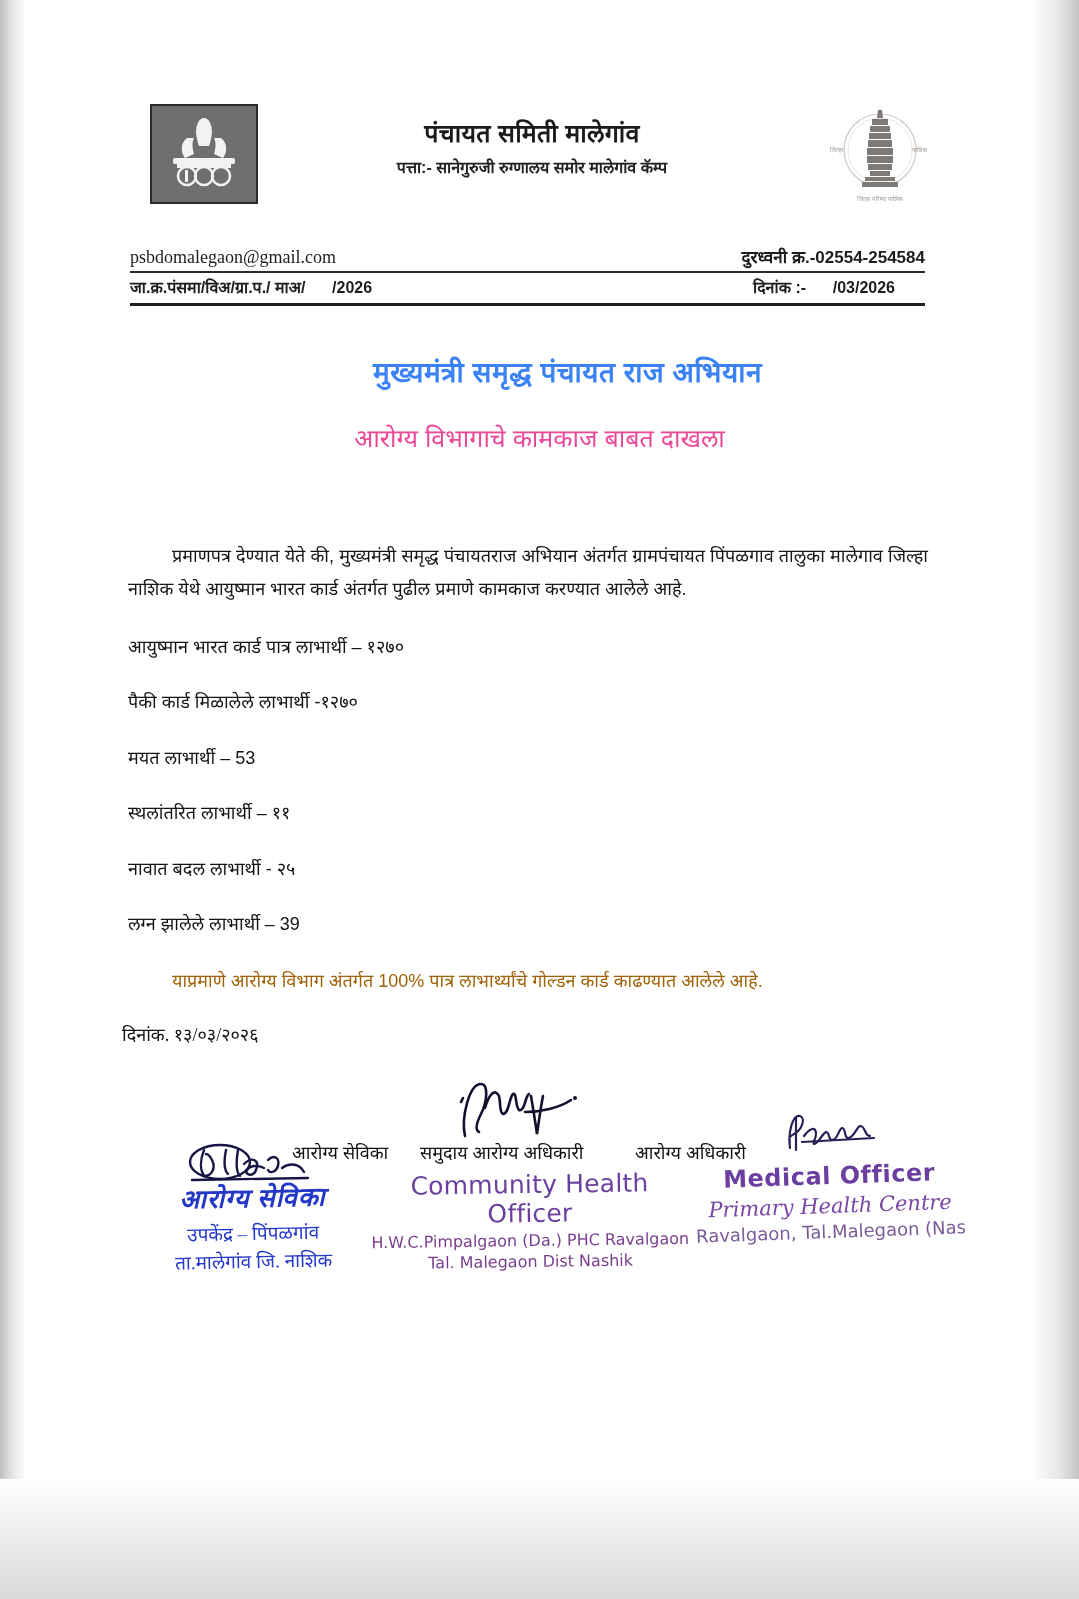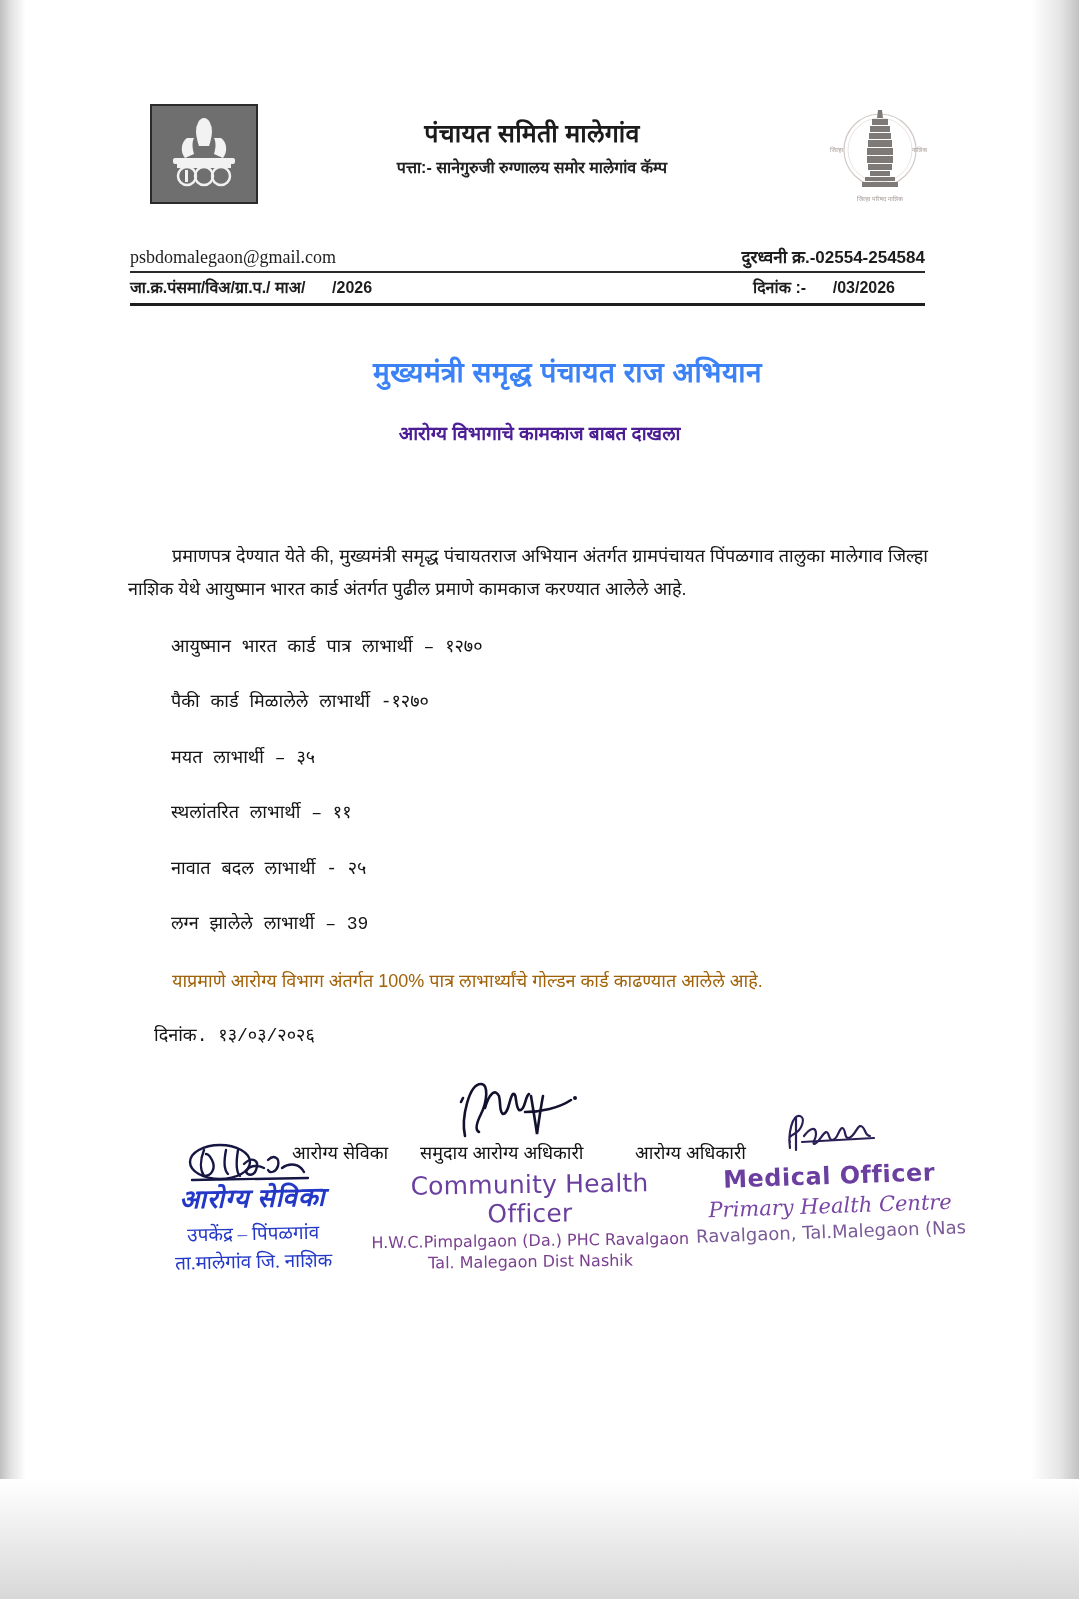--- a/index.html
+++ b/index.html
@@ -159,23 +159,23 @@
     font-weight: bold;
     color: #3b82f6;
     letter-spacing: 0.5px;
     padding-left: 28px;
   }
   .title-sub {
     position: absolute;
     left: 0; top: 420px; width: 100%;
     text-align: center;
     font-family: "Liberation Sans", "DejaVu Sans", sans-serif;
-    font-size: 19px;
-    font-weight: bold;
-    color: #4c1d95;
+    font-size: 25px;
+    font-weight: normal;
+    color: #ec4899;
   }
   .title-cert {
     position: absolute;
     left: 0; top: 478px; width: 100%;
     text-align: center;
     font-family: "Liberation Sans", "DejaVu Sans", sans-serif;
     font-size: 22px;
     font-weight: bold;
     color: #3b3529;
   }
@@ -194,46 +194,44 @@
     text-indent: 44px;
     text-justify: inter-word;
   }
   .stat-list {
     position: absolute;
     left: 128px;
     top: 636px;
     width: 700px;
   }
   .stat-line {
-    font-family: Liberation Mono, monospace;
+    font-family: Liberation Sans, sans-serif;
     font-size: 18px;
     color: #141414;
     margin-bottom: 32px;
     line-height: 1.3;
-    margin-left: 43px;
   }
   .closing-para {
     position: absolute;
     left: 128px;
     top: 968px;
     width: 810px;
     font-family: "Liberation Sans", "DejaVu Sans", sans-serif;
     font-size: 18px;
     color: #a16207;
     text-indent: 44px;
     line-height: 1.5;
   }
   .doc-date {
     position: absolute;
     left: 122px;
     top: 1022px;
-    font-family: Liberation Mono, monospace;
+    font-family: Liberation Serif, serif;
     font-size: 18px;
     color: #141414;
-    margin-left: 32px;
   }
 
   
   .sig-area {
     position: absolute;
     left: 0;
     top: 1080px;
     width: 1079px;
     height: 260px;
   }
@@ -400,21 +398,21 @@
   <div class="rule rule-bottom"></div>
 
   <div class="title-main">मुख्यमंत्री समृद्ध पंचायत राज अभियान</div>
   <div class="title-sub">आरोग्य विभागाचे कामकाज बाबत दाखला</div>
 
   <div class="body-para">प्रमाणपत्र देण्यात येते की, मुख्यमंत्री समृद्ध पंचायतराज अभियान अंतर्गत ग्रामपंचायत पिंपळगाव  तालुका मालेगाव  जिल्हा नाशिक येथे आयुष्मान भारत कार्ड अंतर्गत पुढील प्रमाणे कामकाज करण्यात आलेले आहे.</div>
 
   <div class="stat-list">
     <div class="stat-line">आयुष्मान भारत कार्ड पात्र लाभार्थी – १२७०</div>
     <div class="stat-line">पैकी कार्ड मिळालेले लाभार्थी -१२७०</div>
-    <div class="stat-line">मयत लाभार्थी – ३५</div>
+    <div class="stat-line">मयत लाभार्थी – 53</div>
     <div class="stat-line">स्थलांतरित लाभार्थी – ११</div>
     <div class="stat-line">नावात बदल लाभार्थी - २५</div>
     <div class="stat-line">लग्न झालेले लाभार्थी – 39</div>
   </div>
 
   <div class="closing-para">याप्रमाणे आरोग्य विभाग अंतर्गत 100% पात्र लाभार्थ्यांचे  गोल्डन कार्ड काढण्यात आलेले आहे.</div>
   <div class="doc-date">दिनांक. १३/०३/२०२६</div>
 
   <div class="sig-area">
 

